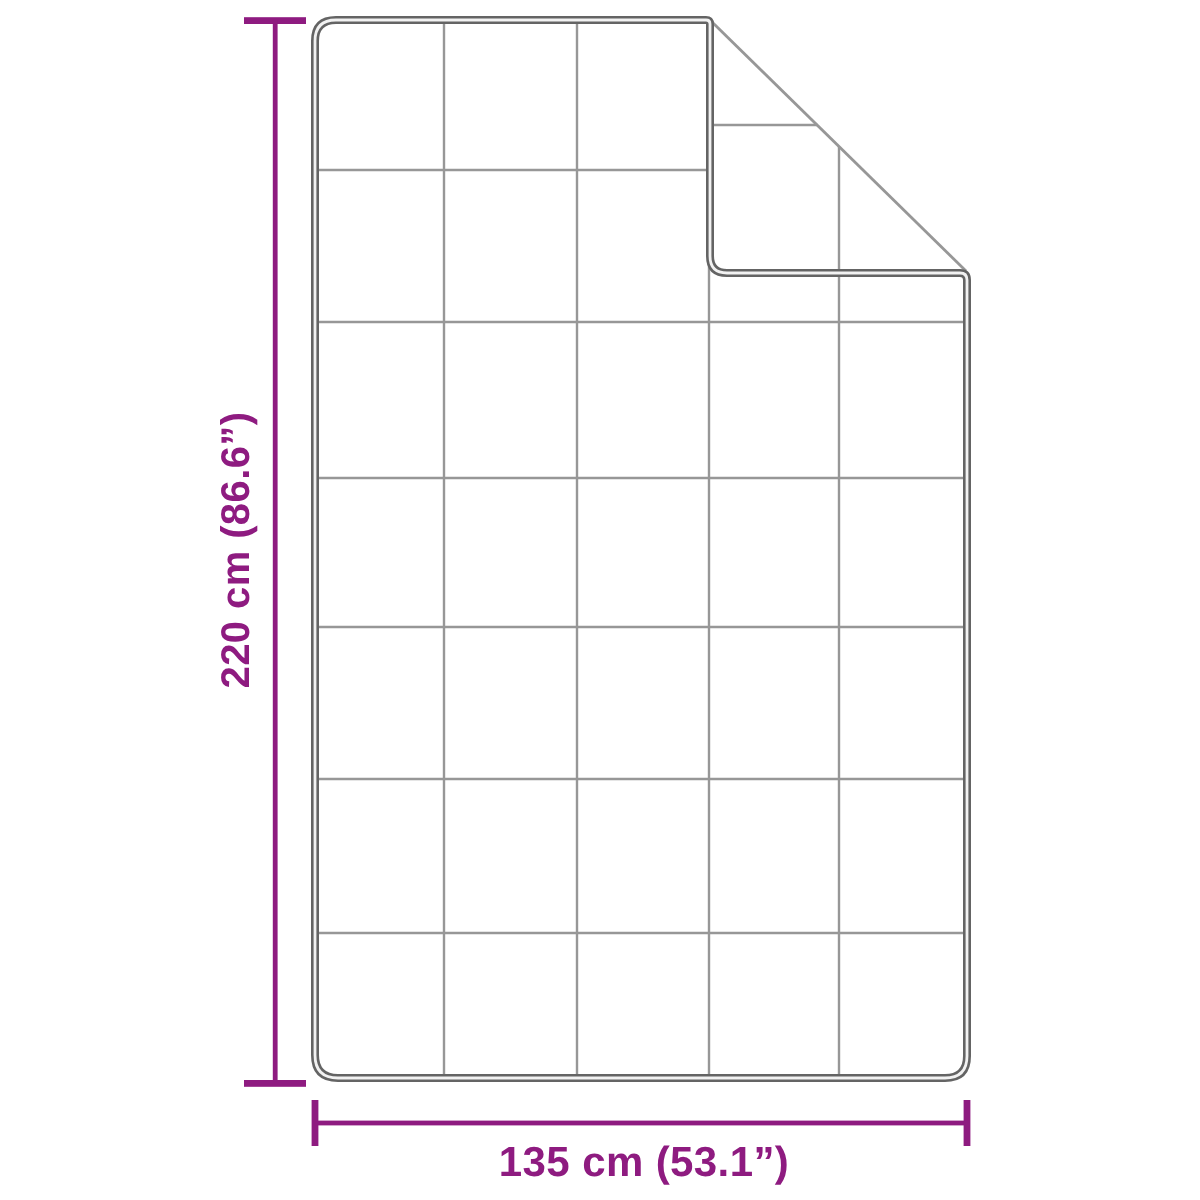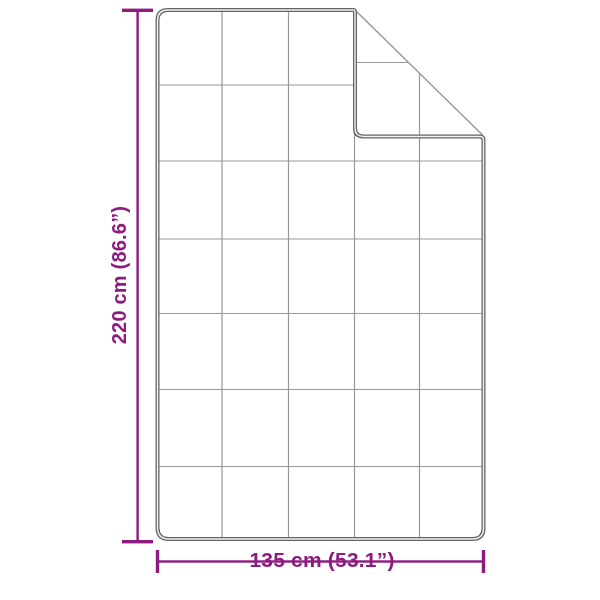--- a/index.html
+++ b/index.html
@@ -33,21 +33,21 @@
     font-weight:bold;
     white-space:nowrap;
     letter-spacing:0.2px;
   }
   #label-height{
     left:119px;top:275px;
     font-size:20px;
     transform:translate(-50%,-50%) rotate(-90deg);
   }
   #label-width{
-    left:322px;top:560px;
+    left:322px;top:582px;
     font-size:21px;
     transform:translate(-50%,-50%);
   }
 </style>
 </head>
 <body>
 
 <div class="canvas">
 
   <svg width="600" height="600" viewBox="0 0 600 600">

